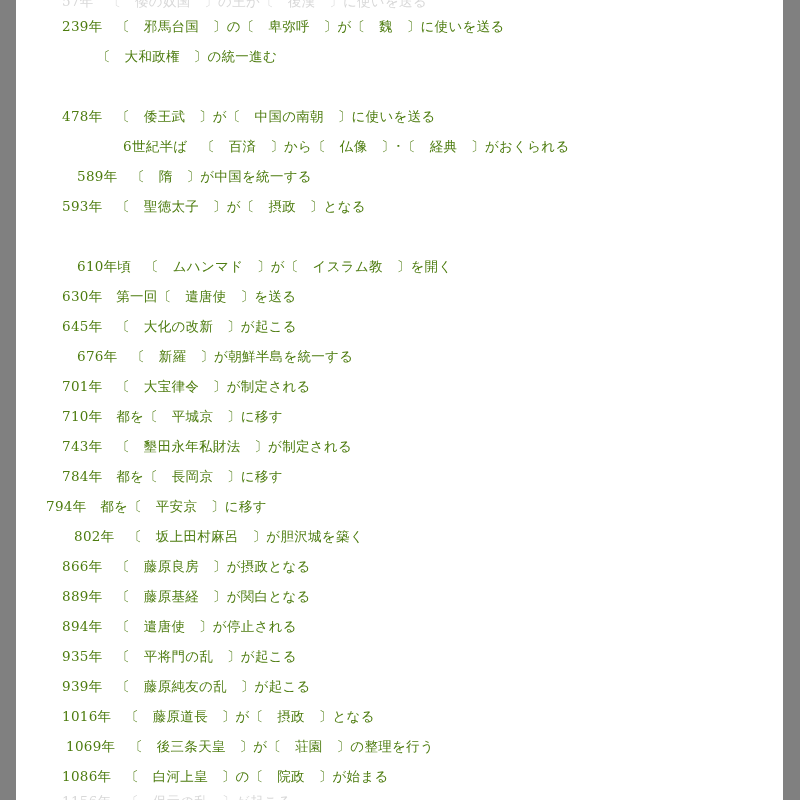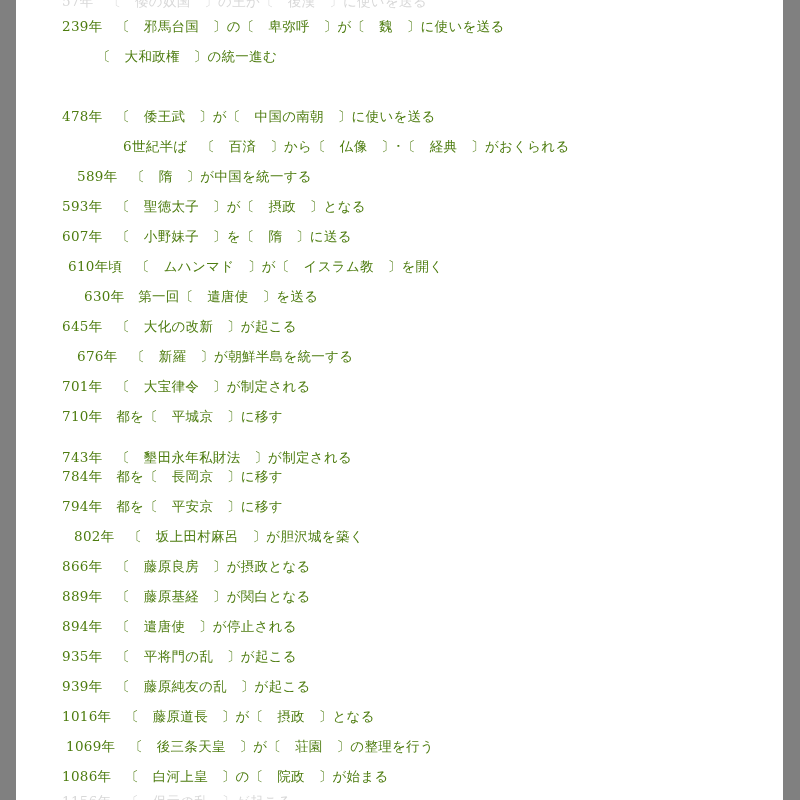--- a/index.html
+++ b/index.html
@@ -61,30 +61,29 @@
 <div class="viewer">
   <div class="side-bar-left"></div>
   <div class="page">
     <div class="line faded" style="left:46px; top:-8px;">57年　〔　倭の奴国　〕の王が〔　後漢　〕に使いを送る</div>
     <div class="line" style="left:46px; top:17px;">239年　〔　邪馬台国　〕の〔　卑弥呼　〕が〔　魏　〕に使いを送る</div>
     <div class="line" style="left:81px; top:47px;">〔　大和政権　〕の統一進む</div>
     <div class="line" style="left:46px; top:107px;">478年　〔　倭王武　〕が〔　中国の南朝　〕に使いを送る</div>
     <div class="line" style="left:60px; top:137px;margin-left:47px;">6世紀半ば　〔　百済　〕から〔　仏像　〕･〔　経典　〕がおくられる</div>
     <div class="line" style="left:61px; top:167px;">589年　〔　隋　〕が中国を統一する</div>
     <div class="line" style="left:46px; top:197px;">593年　〔　聖徳太子　〕が〔　摂政　〕となる</div>
-    <div class="line" style="left:46px; top:227px;">607年　〔　小野妹子　〕を〔　隋　〕に送る</div>
-    <div class="line" style="left:52px; top:257px;">610年頃　〔　ムハンマド　〕が〔　イスラム教　〕を開く</div>
-    <div class="line" style="left:46px; top:287px;margin-left:22px;">630年　第一回〔　遣唐使　〕を送る</div>
+    <div class="line" style="left:61px; top:257px;">610年頃　〔　ムハンマド　〕が〔　イスラム教　〕を開く</div>
+    <div class="line" style="left:46px; top:287px;">630年　第一回〔　遣唐使　〕を送る</div>
     <div class="line" style="left:46px; top:317px;">645年　〔　大化の改新　〕が起こる</div>
     <div class="line" style="left:61px; top:347px;">676年　〔　新羅　〕が朝鮮半島を統一する</div>
     <div class="line" style="left:46px; top:377px;">701年　〔　大宝律令　〕が制定される</div>
     <div class="line" style="left:46px; top:407px;">710年　都を〔　平城京　〕に移す</div>
-    <div class="line" style="left:46px; top:437px;margin-top:11px;">743年　〔　墾田永年私財法　〕が制定される</div>
+    <div class="line" style="left:46px; top:437px;">743年　〔　墾田永年私財法　〕が制定される</div>
     <div class="line" style="left:46px; top:467px;">784年　都を〔　長岡京　〕に移す</div>
-    <div class="line" style="left:46px; top:497px;">794年　都を〔　平安京　〕に移す</div>
+    <div class="line" style="left:30px; top:497px;">794年　都を〔　平安京　〕に移す</div>
     <div class="line" style="left:58px; top:527px;">802年　〔　坂上田村麻呂　〕が胆沢城を築く</div>
     <div class="line" style="left:46px; top:557px;">866年　〔　藤原良房　〕が摂政となる</div>
     <div class="line" style="left:46px; top:587px;">889年　〔　藤原基経　〕が関白となる</div>
     <div class="line" style="left:46px; top:617px;">894年　〔　遣唐使　〕が停止される</div>
     <div class="line" style="left:46px; top:647px;">935年　〔　平将門の乱　〕が起こる</div>
     <div class="line" style="left:46px; top:677px;">939年　〔　藤原純友の乱　〕が起こる</div>
     <div class="line" style="left:46px; top:707px;">1016年　〔　藤原道長　〕が〔　摂政　〕となる</div>
     <div class="line" style="left:50px; top:737px;">1069年　〔　後三条天皇　〕が〔　荘園　〕の整理を行う</div>
     <div class="line" style="left:46px; top:767px;">1086年　〔　白河上皇　〕の〔　院政　〕が始まる</div>
     <div class="line faded" style="left:46px; top:792px;">1156年　〔　保元の乱　〕が起こる</div>

